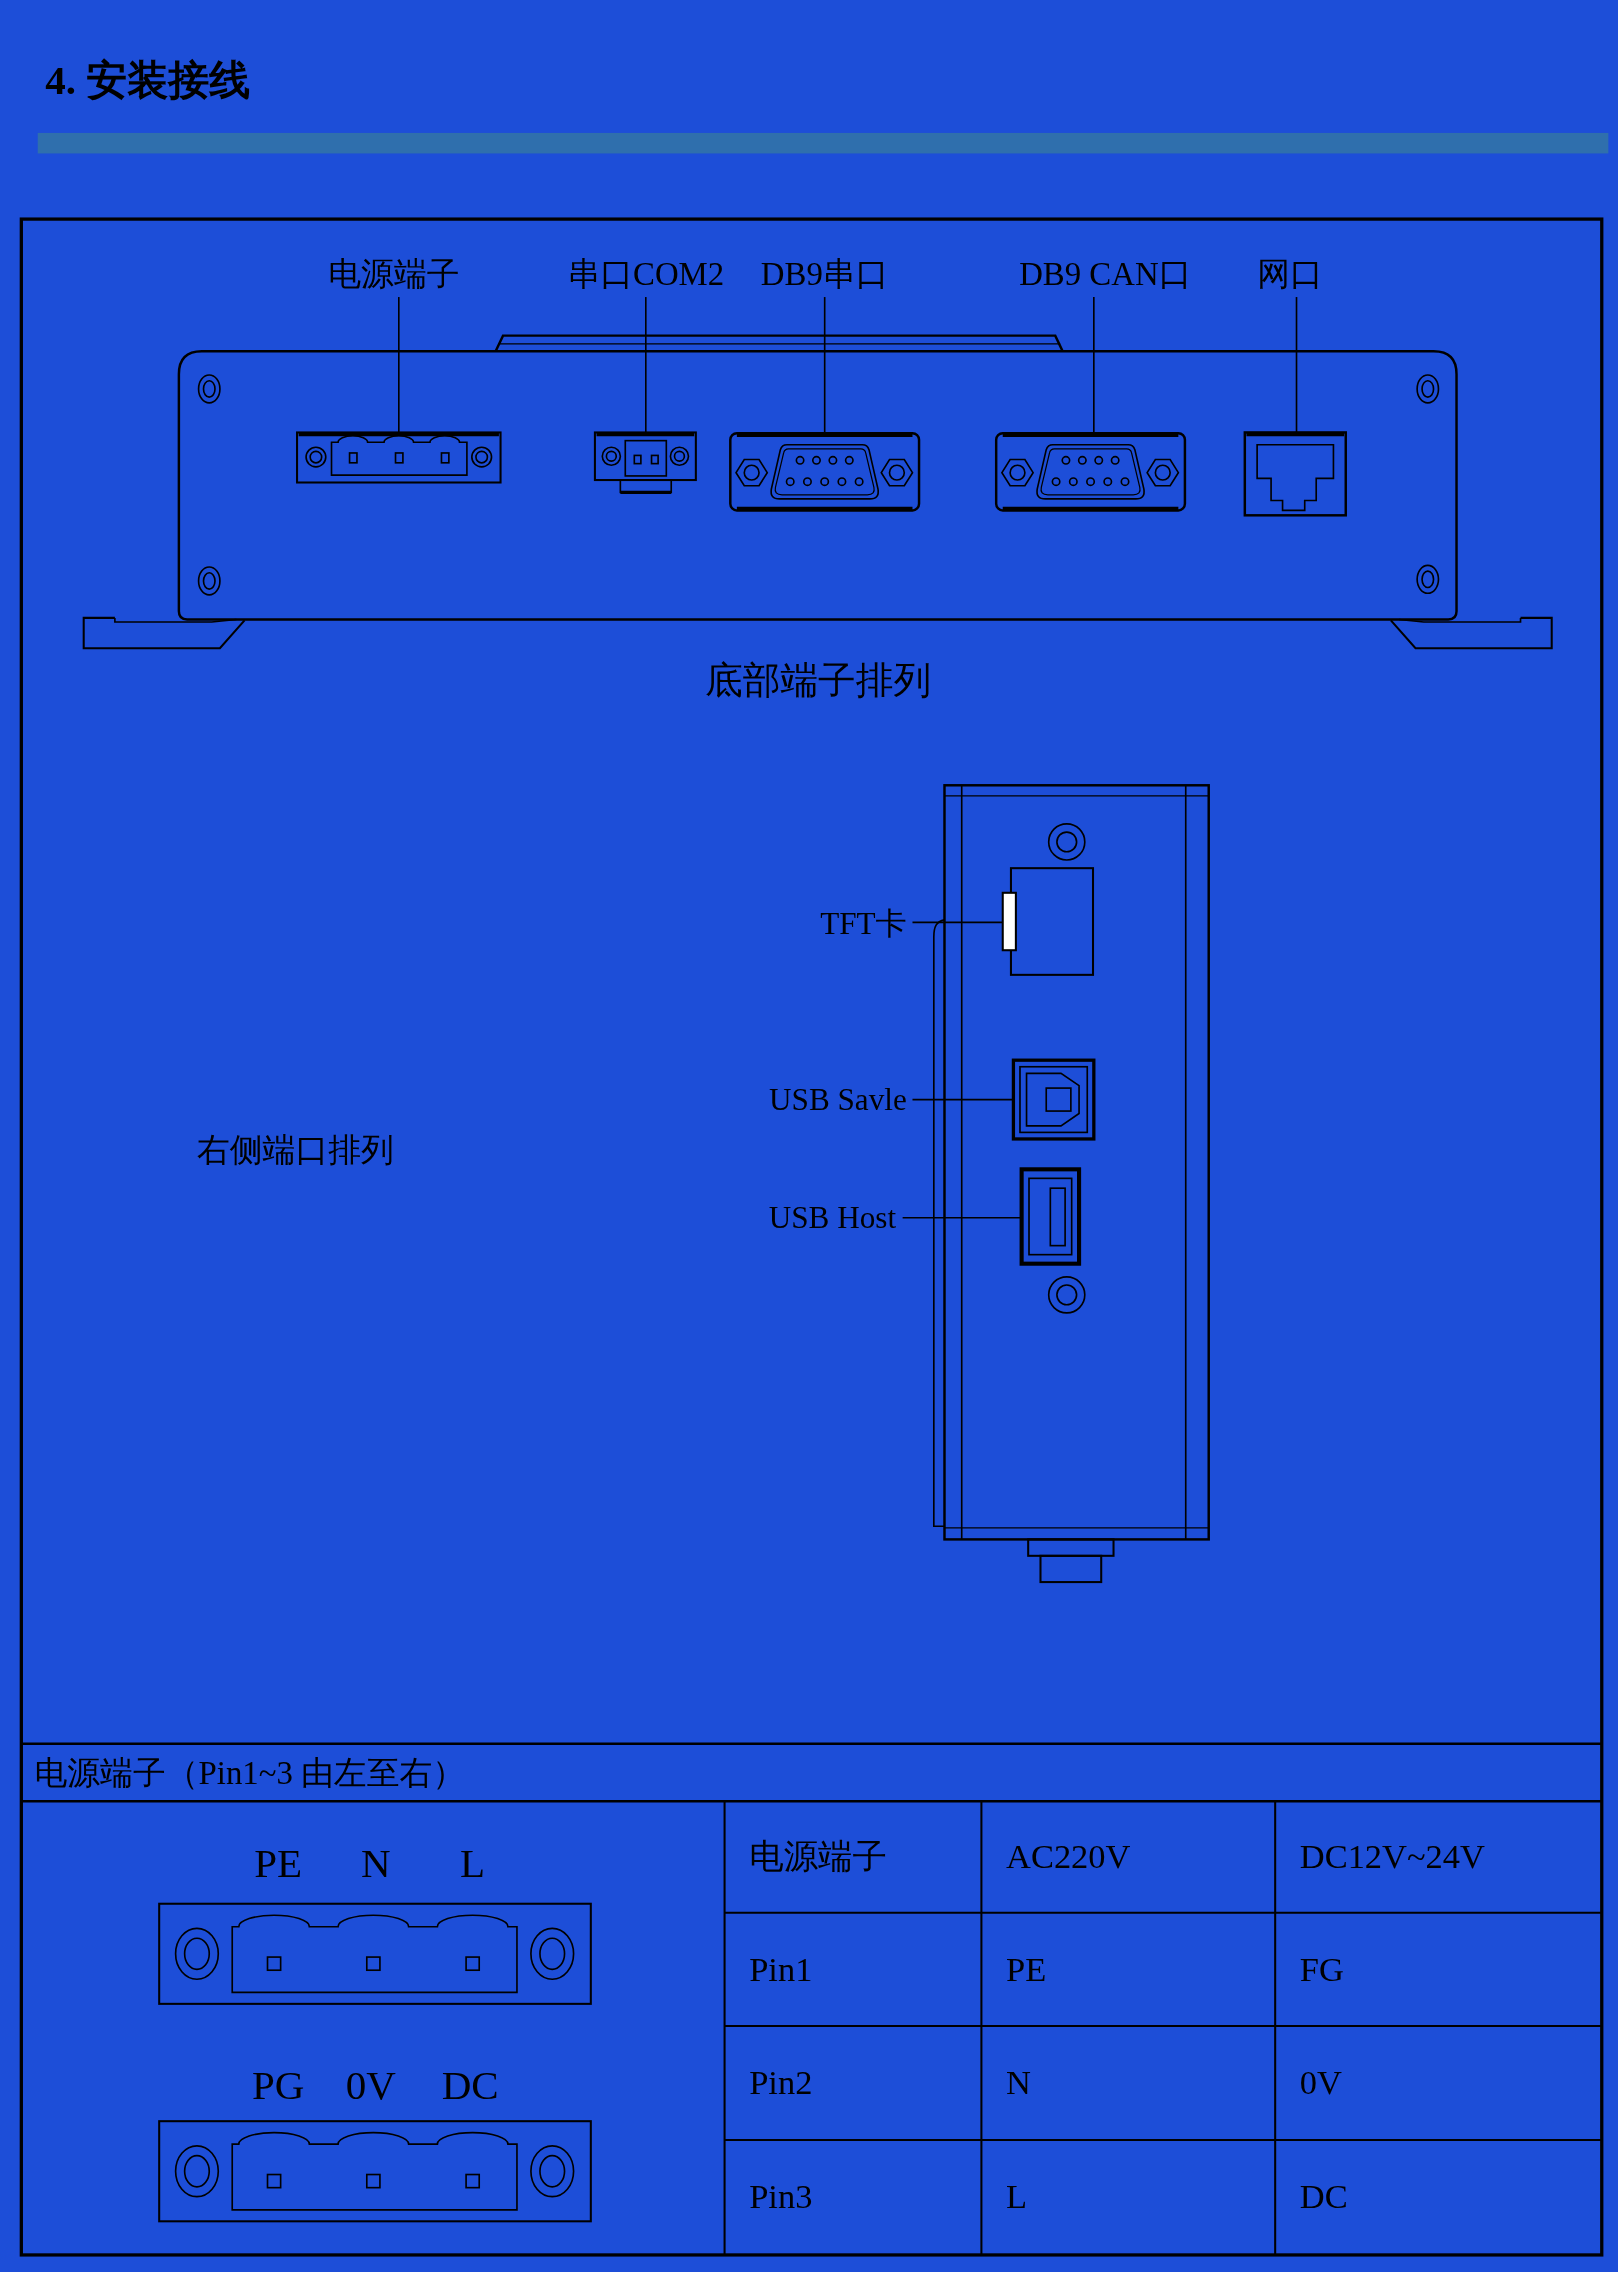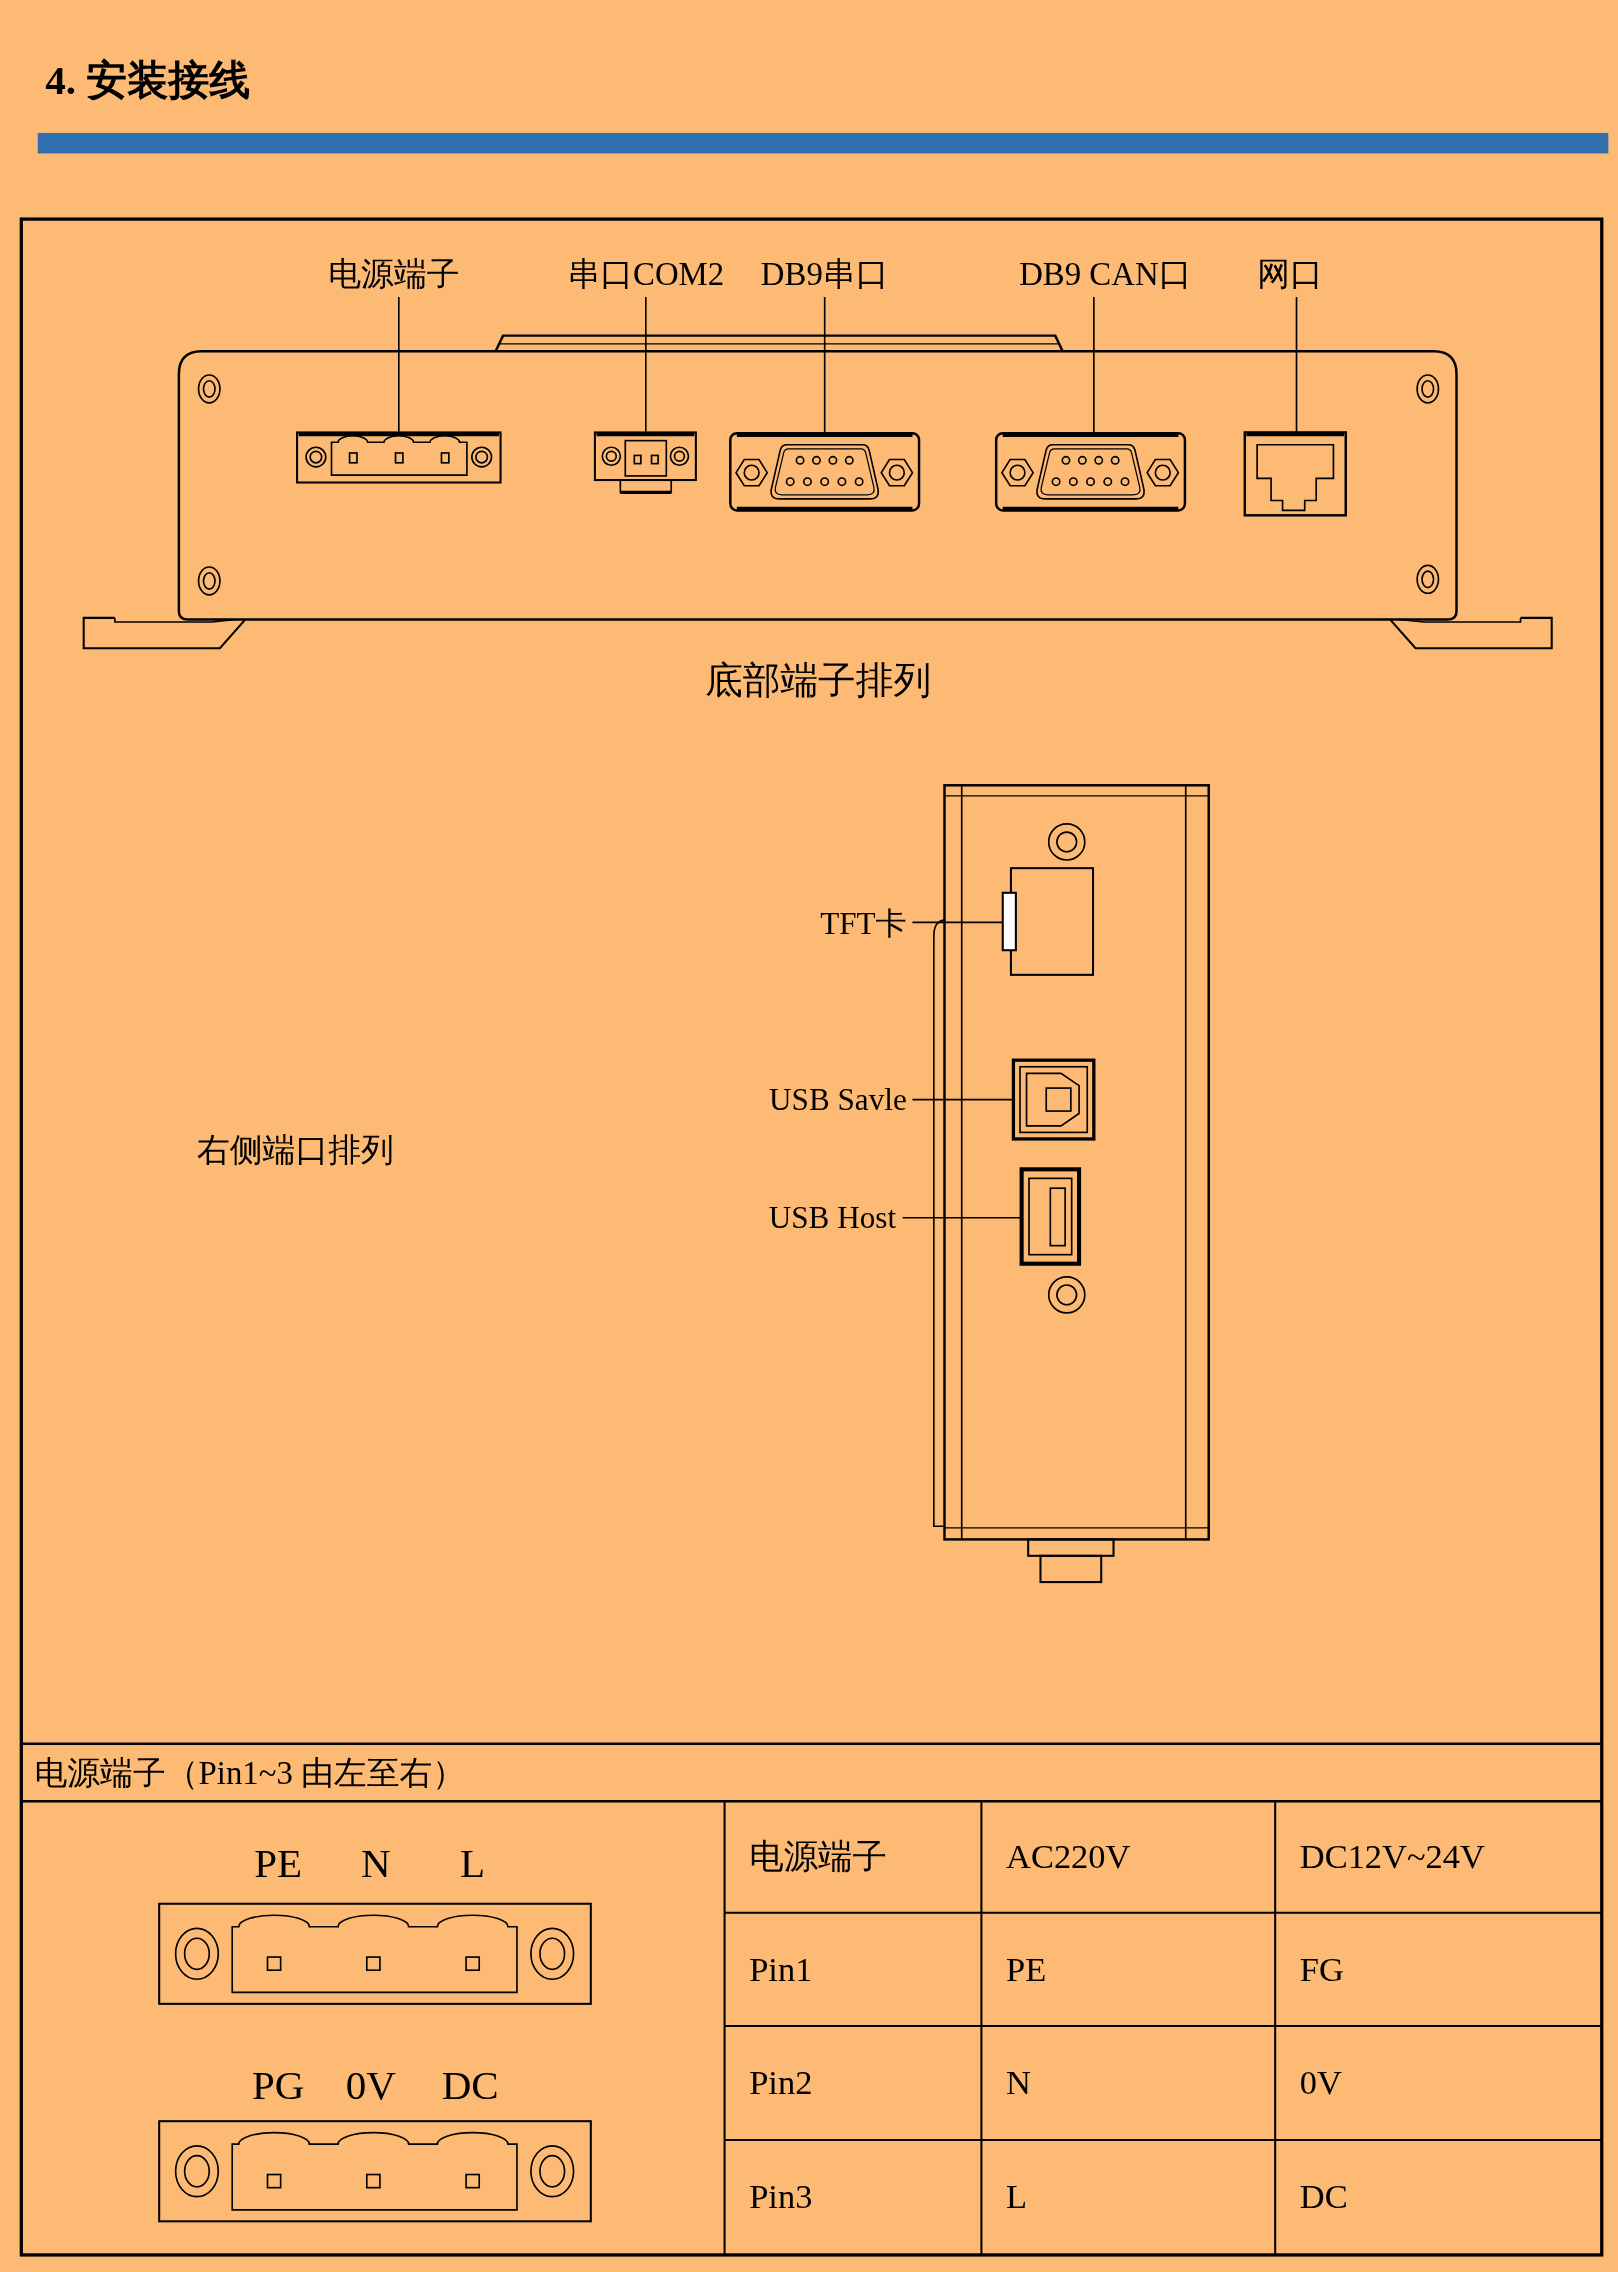--- a/index.html
+++ b/index.html
@@ -1,16 +1,16 @@
 <!DOCTYPE html>
 <html style="font-size:13px"><head>
 <meta charset="utf-8">
 <style>
   html,body{margin:0;padding:0;background:#888;}
-  .page{position:relative;width:1619px;height:2273px;background:#fdba74;overflow:hidden;
+  .page{position:relative;width:1619px;height:2273px;background:#1d4ed8;overflow:hidden;
         font-family:"Liberation Serif","DejaVu Serif",serif;}
   svg{position:absolute;left:0;top:0;}
   svg text{font-family:"Liberation Serif","DejaVu Serif",serif;fill:#000;}
   .title{font-size:50px;font-weight:bold;}
   .lbl{font-size:40px;}
   .lbl38{font-size:38px;}
   .cap{font-size:46px;}
   .pin{font-size:50px;}
   .cell{font-size:42px;}
   .s1{stroke:#000;stroke-width:1.5;fill:none;}

